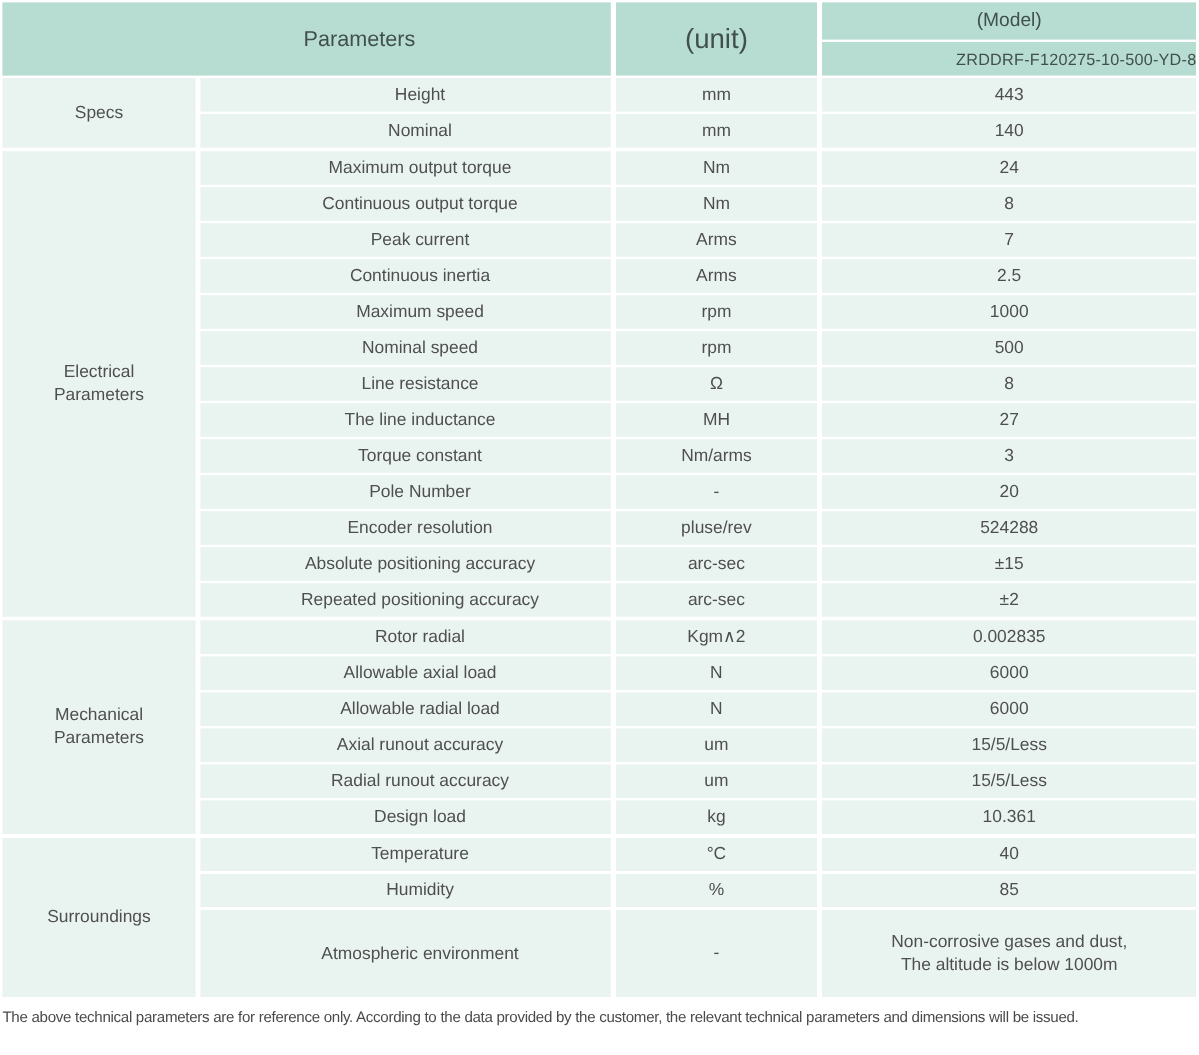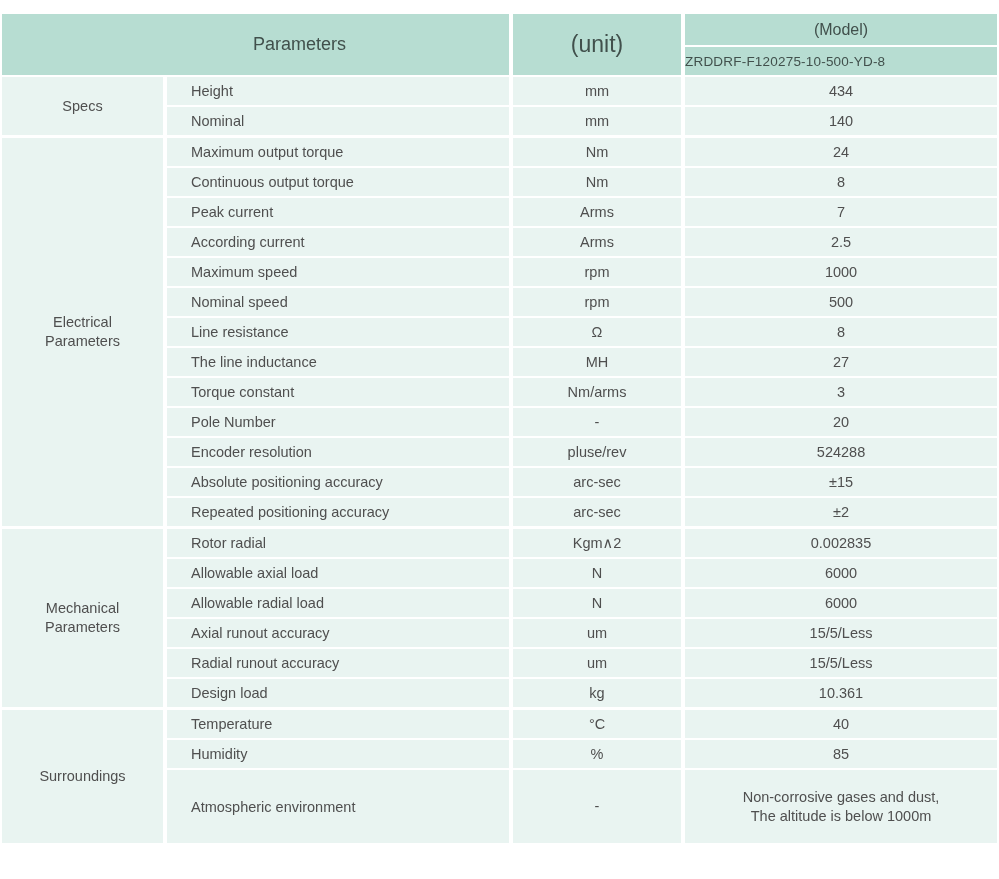--- a/index.html
+++ b/index.html
@@ -12,21 +12,20 @@
     width: 999px;
     height: 879px;
     box-sizing: border-box;
     padding: 2px 0 0 2px;
     background: #ffffff;
   }
   table.spec-table {
     border-collapse: collapse;
     width: 995px;
     table-layout: fixed;
-    margin-top: 12px;
   }
   .spec-table th, .spec-table td {
     border: 2px solid var(--border, #ffffff);
     border-left-width: 4px;
     border-right-width: 4px;
     padding: 0;
     color: var(--text, #4f4f4f);
     font-weight: normal;
     overflow: hidden;
   }
@@ -49,39 +48,39 @@
     font-size: 23px;
     text-align: center;
   }
   th.h-model {
     font-size: 16px;
     height: 30px;
     border-bottom-width: 2px;
   }
   th.h-model-number {
     font-size: 13.5px;
-    text-align: left;
+    text-align: right;
     height: 27px;
     letter-spacing: 0.2px;
   }
 
   
   .spec-table tbody td {
     background: var(--row-bg, #e9f4f1);
     font-size: 14.5px;
     height: 28px;
   }
   td.cat-cell {
     text-align: center;
     vertical-align: middle;
     white-space: pre-line;
     line-height: 19px;
   }
   td.name-cell {
-    text-align: left;
+    text-align: center;
     padding-left: 24px;
   }
   td.unit-cell, td.value-cell {
     text-align: center;
     white-space: pre-line;
     line-height: 19px;
   }
   tr.section-start td { border-top-width: 3px; }
   tr.tall-row td { height: 73px; }
 
@@ -114,21 +113,21 @@
       </tr>
       <tr>
         <th class="h-model-number">ZRDDRF-F120275-10-500-YD-8</th>
       </tr>
     </thead>
     <tbody id="spec-body">
         <tr>
           <td class="cat-cell" rowspan="2">Specs</td>
           <td class="name-cell">Height</td>
           <td class="unit-cell">mm</td>
-          <td class="value-cell">434</td>
+          <td class="value-cell">443</td>
         </tr>
         <tr>
           <td class="name-cell">Nominal</td>
           <td class="unit-cell">mm</td>
           <td class="value-cell">140</td>
         </tr>
         <tr class="section-start">
           <td class="cat-cell" rowspan="13">Electrical
 Parameters</td>
           <td class="name-cell">Maximum output torque</td>
@@ -139,21 +138,21 @@
           <td class="name-cell">Continuous output torque</td>
           <td class="unit-cell">Nm</td>
           <td class="value-cell">8</td>
         </tr>
         <tr>
           <td class="name-cell">Peak current</td>
           <td class="unit-cell">Arms</td>
           <td class="value-cell">7</td>
         </tr>
         <tr>
-          <td class="name-cell">According current</td>
+          <td class="name-cell">Continuous inertia</td>
           <td class="unit-cell">Arms</td>
           <td class="value-cell">2.5</td>
         </tr>
         <tr>
           <td class="name-cell">Maximum speed</td>
           <td class="unit-cell">rpm</td>
           <td class="value-cell">1000</td>
         </tr>
         <tr>
           <td class="name-cell">Nominal speed</td>
@@ -240,14 +239,15 @@
         </tr>
         <tr class="tall-row">
           <td class="name-cell">Atmospheric environment</td>
           <td class="unit-cell">-</td>
           <td class="value-cell">Non-corrosive gases and dust,
 The altitude is below 1000m</td>
         </tr>
       </tbody>
   </table>
 
+  <div class="footer-note">The above technical parameters are for reference only. According to the data provided by the customer, the relevant technical parameters and dimensions will be issued.</div>
 
 </div>
 
 </body></html>

